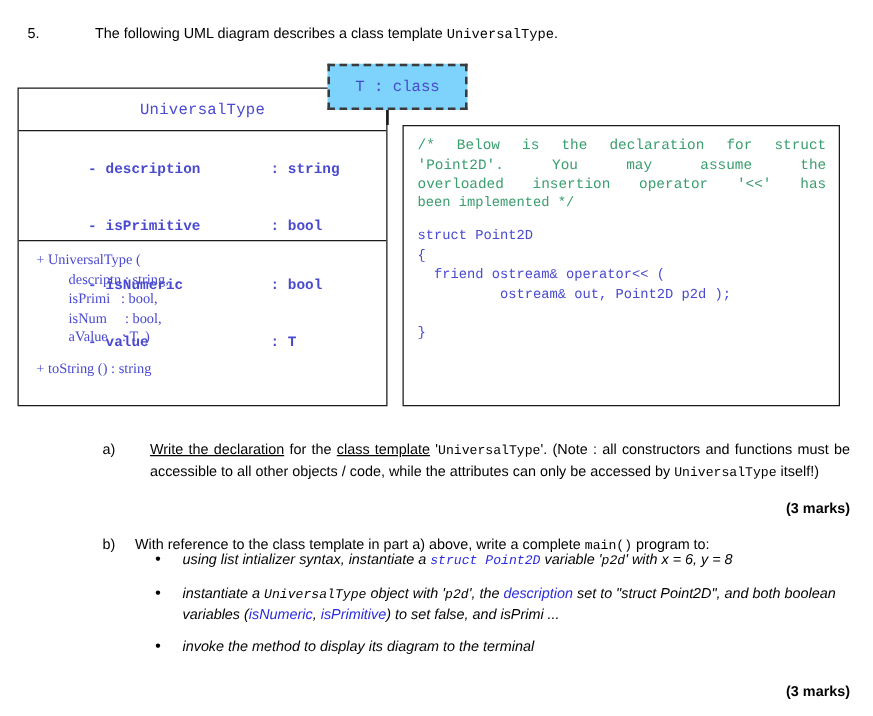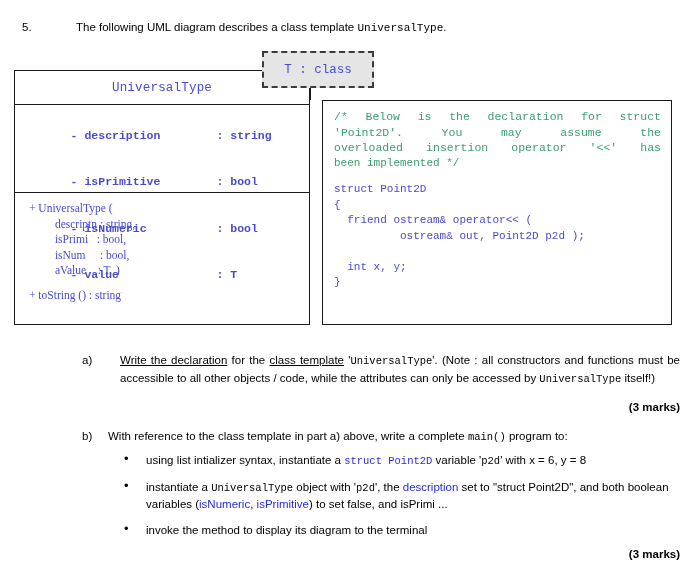--- a/index.html
+++ b/index.html
@@ -96,21 +96,21 @@
 
   
   .tmpl-box {
     position: absolute;
     left: 262px;
     top: 51px;
     width: 112px;
     height: 37px;
     border: 2.2px dashed #3b3b3b;
     box-sizing: border-box;
-    background: #e5e5e5;
+    background: #7dd3fc;
     display: flex;
     align-items: center;
     justify-content: center;
     z-index: 4;
   }
   .tmpl-text {
     font-family: "Liberation Mono", "DejaVu Sans Mono", monospace;
     font-size: 12.5px;
     color: #4a4ad0;
   }
@@ -273,36 +273,35 @@
     <span>'&lt;&lt;'</span>
     <span>has</span>
   </div>
   <div class="code-line cmt">been implemented */</div>
   <div class="code-gap"></div>
   <div class="code-line cod">struct Point2D</div>
   <div class="code-line cod">{</div>
   <div class="code-line cod">  friend ostream&amp; operator&lt;&lt; (</div>
   <div class="code-line cod">          ostream&amp; out, Point2D p2d );</div>
   <div class="code-line cod">&nbsp;</div>
-  <div class="code-line cod">  int x, y;</div>
   <div class="code-line cod">}</div>
 </div>
 
 <div class="part-label" style="left:82px; top:352px;">a)</div>
 <div class="part part-body" style="left:120px; top:352px; width:560px;">
   <u>Write the declaration</u><span> for the </span><u>class template</u><span> '</span><span class="code-sm">UniversalType</span><span>'. (Note : all constructors and functions must be accessible to all other objects / code, while the attributes can only be accessed by </span><span class="code-sm">UniversalType</span><span> itself!)</span>
 </div>
 <div class="marks" style="top:401px;">(3 marks)</div>
 
 <div class="part-label" style="left:82px; top:428px;">b)</div>
 <div class="part" style="left:108px; top:428px; width:570px; white-space:nowrap;">
   <span>With reference to the class template in part a) above, write a complete </span><span class="code-sm">main()</span><span> program to:</span>
 </div>
 
-<div class="bullets" style="top:452px;">
+<div class="bullets" style="top:440px;font-style:italic;">
   <div class="bullet">
     <span>using list intializer syntax, instantiate a </span><span class="code-blue">struct Point2D</span><span> variable '</span><span class="code-sm">p2d</span><span>' with x = 6, y = 8</span>
   </div>
   <div class="bullet">
     <span>instantiate a </span><span class="code-sm">UniversalType</span><span> object with '</span><span class="code-sm">p2d</span><span>', the </span><span class="blue">description</span><span> set to "struct Point2D", and both boolean variables (</span><span class="blue">isNumeric</span><span>, </span><span class="blue">isPrimitive</span><span>) to set false, and isPrimi ...</span>
   </div>
   <div class="bullet">
     <span>invoke the method to display its diagram to the terminal</span>
   </div>
 </div>

